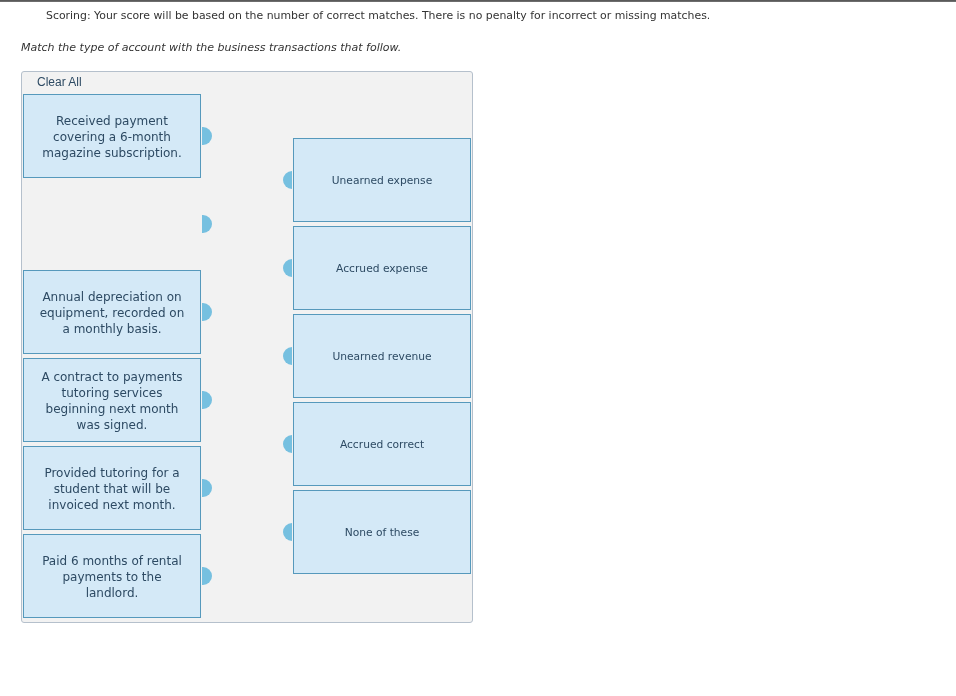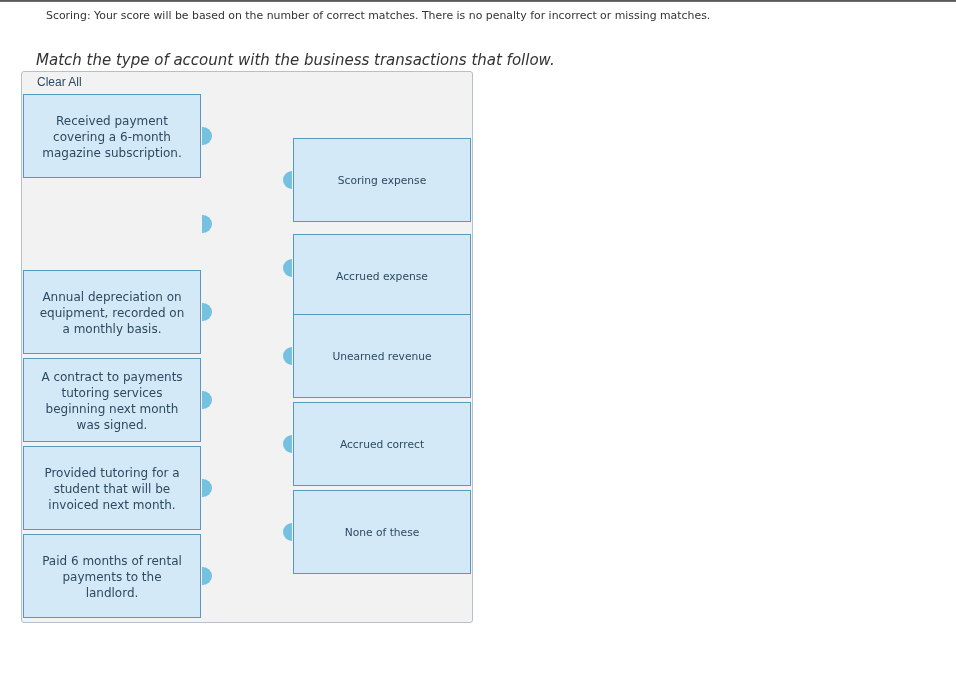--- a/index.html
+++ b/index.html
@@ -9,22 +9,22 @@
     font-family:"DejaVu Sans", sans-serif;
     overflow:hidden;position:relative;
   }
 
   
   .topbar{position:absolute;left:0;top:0;width:956px;height:2px;
     background:linear-gradient(to bottom,#5a5a5a 0,#5a5a5a 1px,#6d6d6d 1px,#6d6d6d 2px);}
 
   .scoring{position:absolute;left:21px;top:9px;font-size:10.9px;color:#333333;
     line-height:14px;white-space:nowrap;margin-left:25px;}
-  .instruct{position:absolute;left:21px;top:53px;font-size:15px;color:#333333;
-    font-style:italic;line-height:14px;white-space:nowrap;margin-left:15px;}
+  .instruct{position:absolute;left:21px;top:41px;font-size:11px;color:#333333;
+    font-style:italic;line-height:14px;white-space:nowrap;}
 
   
   .matchbox{position:absolute;left:21px;top:71px;width:450px;height:550px;
     background:#f2f2f2;border:1px solid #b5c0cc;border-radius:3px;}
 
   .clearall{position:absolute;left:3px;top:3px;font-size:12px;
     font-family:"Liberation Sans", sans-serif;color:#2d4a63;
     text-decoration:none;line-height:14px;cursor:pointer;margin-left:12px;}
 
   
@@ -41,21 +41,21 @@
     border-radius:0 10px 10px 0;cursor:pointer;}
   .knob-r.p0{top:55px}  .knob-r.p1{top:143px} .knob-r.p2{top:231px}
   .knob-r.p3{top:319px} .knob-r.p4{top:407px} .knob-r.p5{top:495px}
 
   
   .rbox{position:absolute;left:271px;width:176px;height:82px;background:#d4e9f7;
     border:1px solid #5699bc;display:flex;align-items:center;justify-content:center;
     text-align:center;font-size:10.7px;color:#2d4a63;line-height:16px;
     box-sizing:content-box;cursor:pointer;}
   .rbox > span{display:block;position:relative;top:1px;}
-  .rbox.a0{top:66px}  .rbox.a1{top:162px} .rbox.a2{top:242px}
+  .rbox.a0{top:66px}  .rbox.a1{top:154px} .rbox.a2{top:242px}
   .rbox.a3{top:330px} .rbox.a4{top:418px}
 
   
   
   .knob-l{position:absolute;left:261px;width:9px;height:18px;background:#76c0e0;
     border-radius:9px 0 0 9px;cursor:pointer;}
   .knob-l.a0{top:99px}  .knob-l.a1{top:187px} .knob-l.a2{top:275px}
   .knob-l.a3{top:363px} .knob-l.a4{top:451px}
 </style>
 </head>
@@ -91,21 +91,21 @@
       <span>Provided tutoring for a student that will be invoiced next month.</span>
     </div>
   <div class="knob-r p4"></div>
 
   <div class="lbox p5">
       <span>Paid 6 months of rental payments to the landlord.</span>
     </div>
   <div class="knob-r p5"></div>
 
   <div class="rbox a0">
-      <span>Scoring expense</span>
+      <span>Unearned expense</span>
     </div>
   <div class="knob-l a0"></div>
 
   <div class="rbox a1">
       <span>Accrued expense</span>
     </div>
   <div class="knob-l a1"></div>
 
   <div class="rbox a2">
       <span>Unearned revenue</span>

